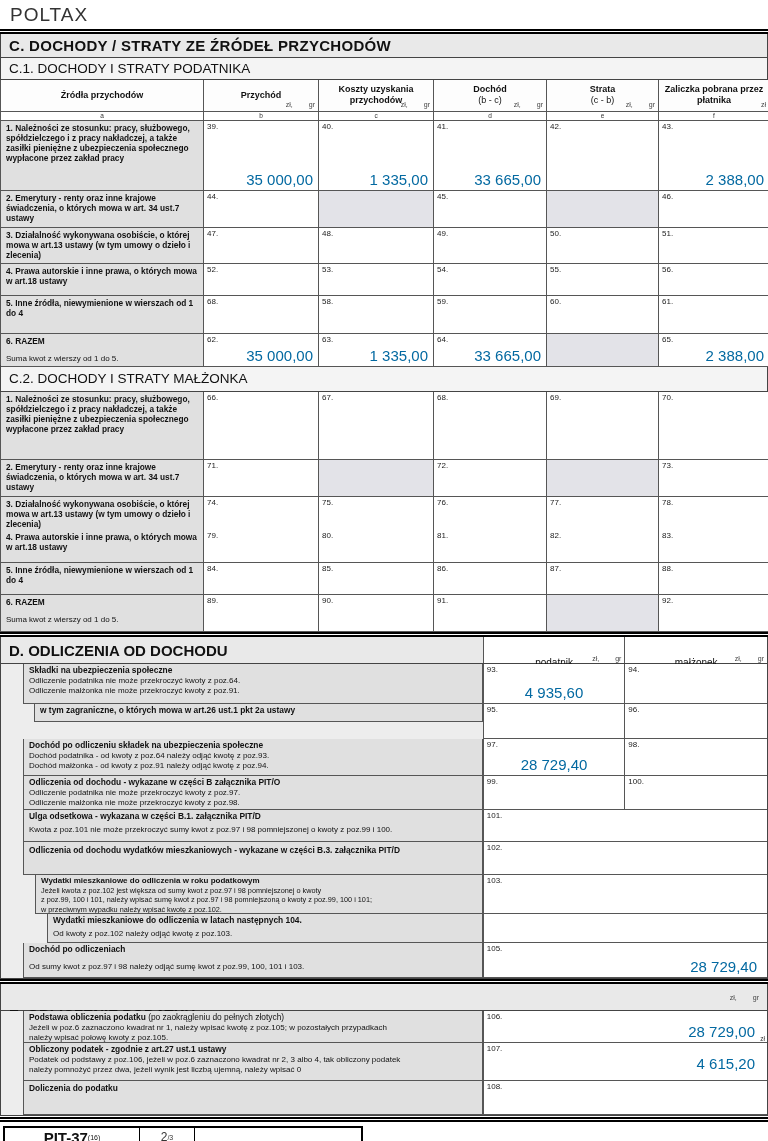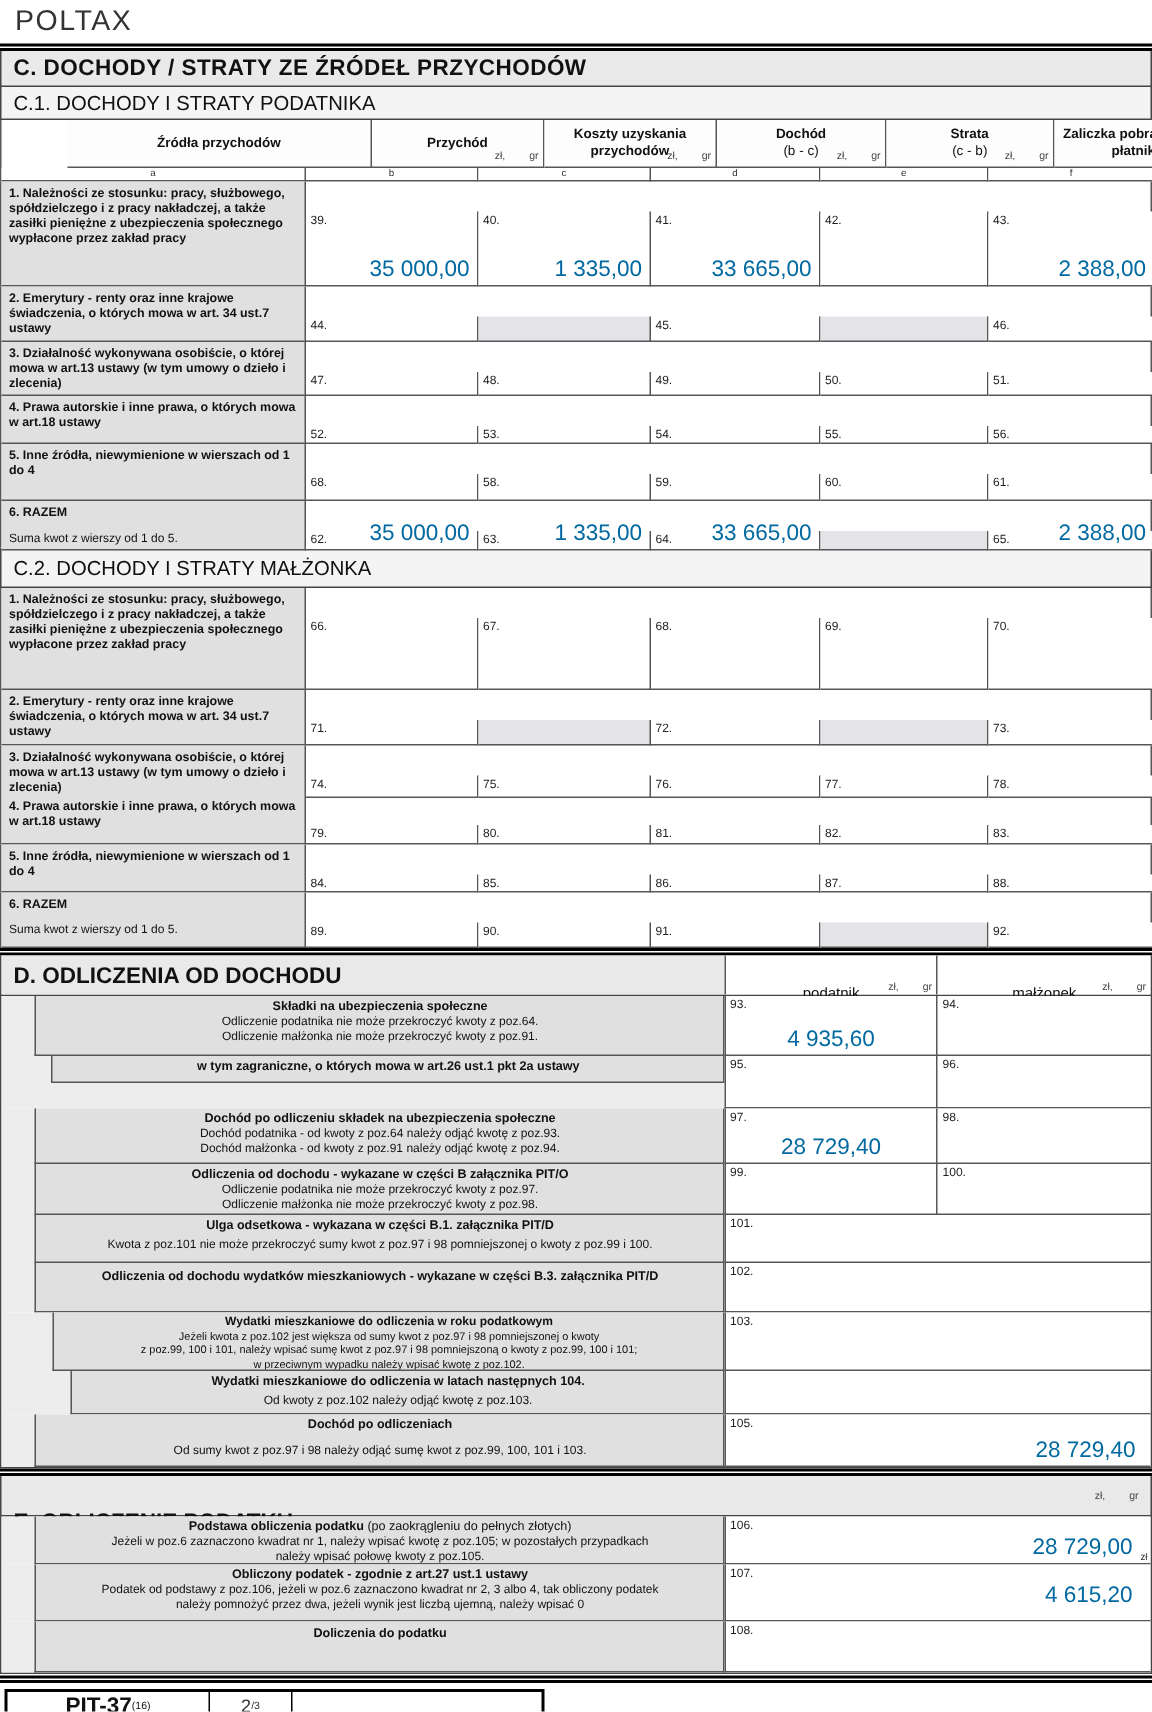--- a/index.html
+++ b/index.html
@@ -14,41 +14,41 @@
   .sep { border-top:2px solid #000; border-bottom:2px solid #000; height:5px; background:#fff; }
 
   .band { border:1px solid #444; border-top:none; background:#e9e9e9; display:flex; align-items:center; padding:0 8px; }
   .band.c  { height:24px; font-size:15px; font-weight:bold; letter-spacing:.3px; }
   .band.sub { height:22px; font-size:13.5px; background:#f4f4f4; font-weight:400; }
 
   
   .grid6 { display:grid; grid-template-columns:203px 115px 115px 113px 112px 110px; border-left:1px solid #565656; border-right:1px solid #565656; }
   .grid6 > div { border-right:1px solid #565656; border-bottom:1px solid #565656; position:relative; }
   .grid6 > div:last-child { border-right:none; }
-  .thead { height:32px;padding-left:44px; }
+  .thead { height:32px; }
   .th { background:#fdfdfd; text-align:center; font-size:9px; font-weight:bold; padding-top:4px; line-height:1.25; }
   .th .sub { font-weight:bold; }
   .units { position:absolute; right:3px; bottom:1px; font-size:7px; font-weight:400; color:#444; }
   .units .gr { margin-left:16px; }
   .letters { height:9px; }
   .letters > div { background:#fff; text-align:center; font-size:6.5px; line-height:8px; color:#333; }
   .lc { background:#e0e0e0; font-size:8.3px; font-weight:bold; padding:2px 3px 2px 5px; line-height:1.22; }
   .lc .subnote { display:block; font-weight:400; font-size:8px; margin-top:8px; }
-  .vc { background:#fff;margin-top:20px; }
+  .vc { background:#fff; }
   .vc.gray { background:#e3e3e8; }
   .fnum { position:absolute; top:1px; left:3px; font-size:8px; color:#222; }
   .fval { position:absolute; right:5px; bottom:2px; font-size:15px; color:#0369a1; white-space:nowrap; }
 
   
   .dhdr { display:flex; border:1px solid #444; border-top:none; height:27px; }
   .dhdr .dtitle { width:483px; background:#e9e9e9; font-size:15px; font-weight:bold; display:flex; align-items:center; padding-left:8px; }
   .dhdr .pcol { width:142px; border-left:1px solid #565656; position:relative; text-align:center; font-size:10px; padding-top:20px; background:#fff; }
   .dhdr .pcol.last { width:143px; }
   .dsec { border-left:1px solid #444; border-right:1px solid #444; border-bottom:1px solid #444; }
-  .drow { display:flex;text-align:center; }
+  .drow { display:flex; }
   .dlblarea { width:483px; background:#ededed; display:flex; }
   .dbox { flex:1; background:#e0e0e0; border:1px solid #565656; border-top:none; padding:1px 4px 1px 5px; overflow:hidden; }
   .dbox .t { font-size:8.4px; font-weight:bold; line-height:1.25; }
   .dbox .s { font-size:8px; font-weight:400; line-height:1.3; }
   .dbox .paren { font-weight:400; }
   .dvc { position:relative; background:#fff; border-left:1px solid #565656; border-bottom:1px solid #565656; }
   .dvc.w1 { width:142px; } .dvc.w2 { width:143px; } .dvc.span { width:285px; }
   .dvc .fval { right:10px; }
   .dvc .fval.center { right:auto; left:50%; transform:translateX(-50%); }
   .zl-sub { position:absolute; right:2px; bottom:0; font-size:6.5px; color:#333; }

